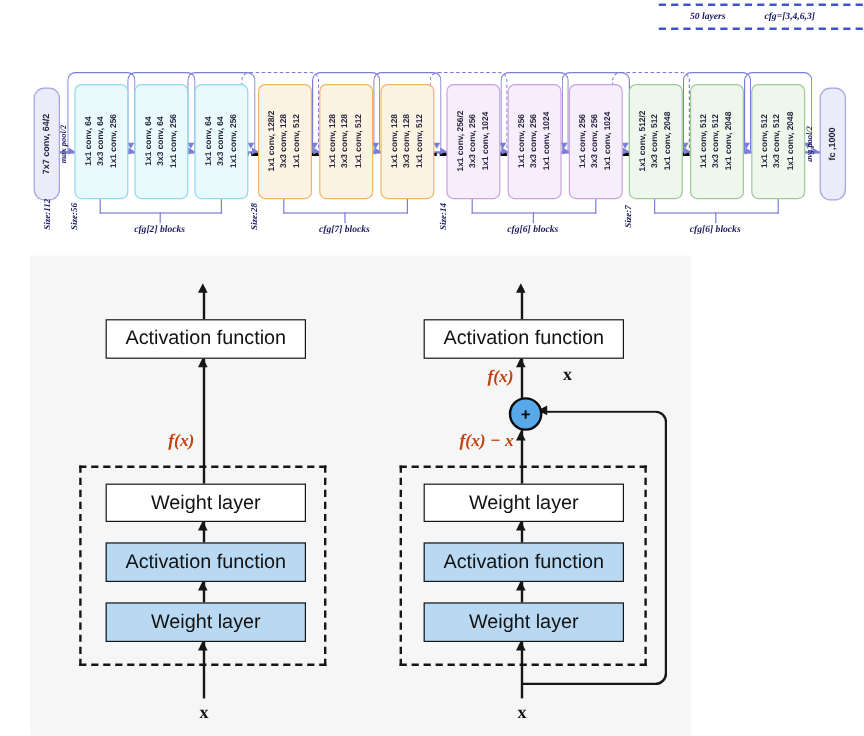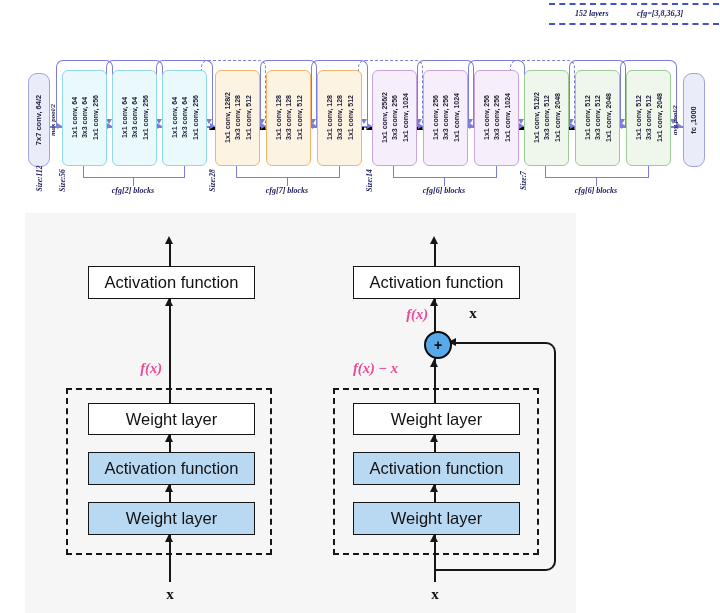--- a/index.html
+++ b/index.html
@@ -59,39 +59,39 @@
             border-top:4.5px solid transparent; border-bottom:4.5px solid transparent; border-right:8px solid #161616; }
 
   .nbox { position:absolute; width:165px; height:31px; background:#ffffff; border:1.6px solid #161616;
           display:flex; align-items:center; justify-content:center; z-index:2;
           font:400 16.5px "Liberation Sans", sans-serif; color:#111; }
   .nbox.blue { background:#b9d9f3; }
   .nbox.thin { height:30px; }
 
   .dashedbox { position:absolute; width:202px; height:163px; border:2px dashed #161616; z-index:0; }
 
-  .mathlabel { position:absolute; font:italic 700 14.5px "Liberation Serif", serif; color:#ec4899; z-index:3; }
+  .mathlabel { position:absolute; font:italic 700 14.5px "Liberation Serif", serif; color:#c2410c; z-index:3; }
   .xlabel { position:absolute; font:700 15px "Liberation Serif", serif; color:#111; text-align:center; z-index:3; }
 
   .skip { position:absolute; left:435px; top:342px; width:119px; height:225px;
           border:2px solid #161616; border-left:none; border-radius:0 10px 10px 0; z-index:0; }
   .pluscircle { position:absolute; left:424px; top:331px; width:24px; height:24px; border-radius:50%;
                 background:#57a9e9; border:2px solid #0a0a0a; z-index:4;
                 display:flex; align-items:center; justify-content:center;
                 font:700 14px "Liberation Sans", sans-serif; color:#0a0a0a; line-height:1; }
 </style>
 </head>
 <body>
 
 <div>
 
   <div class="legend">
     <div class="legend-row">
-      <span class="legend-layers">152 layers</span>
-      <span class="legend-cfg">cfg=[3,8,36,3]</span>
+      <span class="legend-layers">50 layers</span>
+      <span class="legend-cfg">cfg=[3,4,6,3]</span>
     </div>
   </div>
 
   <div class="flowline"></div>
 
   <div class="arc" style="left:56px;width:55px"></div>
   <div class="arc" style="left:106px;width:55px"></div>
   <div class="arc" style="left:156px;width:55px"></div>
   <div class="arc dashed" style="left:201px;width:63px"></div>
   <div class="arc" style="left:260px;width:55px"></div>
@@ -262,21 +262,21 @@
   <div class="ahup" style="left:430px;top:298px"></div>
   <div class="mathlabel" style="left:388px;top:306px;width:40px;text-align:right">f(x)</div>
   <div class="xlabel" style="left:460px;top:305px;width:26px">x</div>
 
   <div class="skip"></div>
   <div class="ahleft" style="left:448px;top:338px"></div>
   <div class="pluscircle">
       <span>+</span>
     </div>
 
-  <div class="mathlabel" style="left:353px;top:360px;width:75px;text-align:left">f(x) − x</div>
+  <div class="mathlabel" style="left:353px;top:360px;width:75px;text-align:right">f(x) − x</div>
   <div class="vline" style="left:434px;top:358px;height:46px"></div>
   <div class="ahup" style="left:430px;top:359px"></div>
 
   <div class="dashedbox" style="left:333px;top:388px"></div>
   <div class="nbox thin" style="left:353px;top:403px">Weight layer</div>
 
   <div class="vline" style="left:434px;top:433px;height:20px"></div>
   <div class="ahup" style="left:430px;top:434px"></div>
   <div class="nbox blue" style="left:353px;top:452px">Activation function</div>
 

